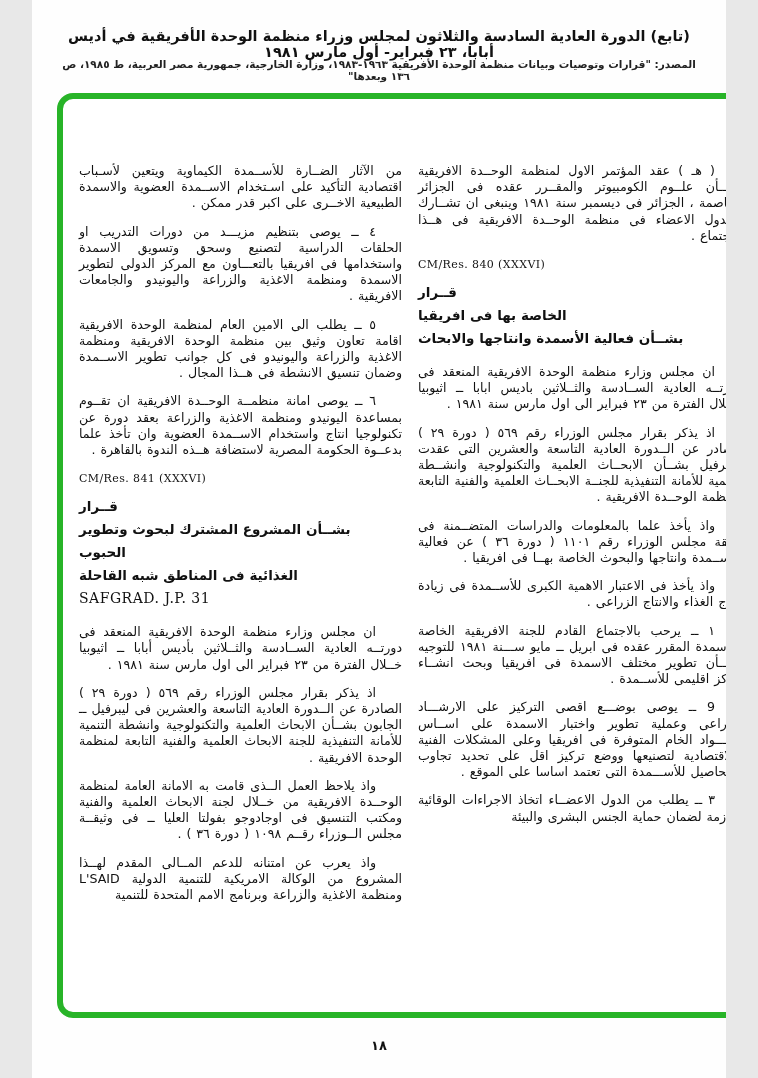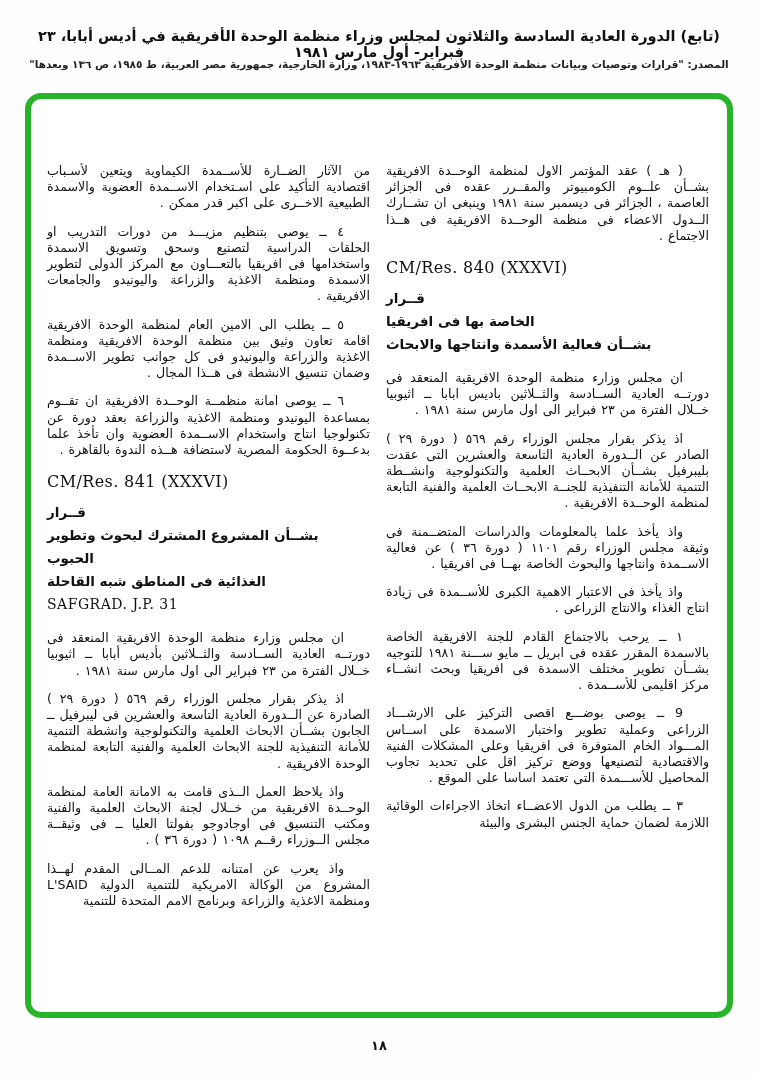--- a/index.html
+++ b/index.html
@@ -2,21 +2,21 @@
 <html lang="ar"><head>
 <meta charset="utf-8">
 <style>
   html, body {
     margin: 0;
     padding: 0;
     background: #e8e8e8;
   }
   .page {
     position: relative;
-    width: 758px;
+    width: 694px;
     height: 1078px;
     margin: 0 auto;
     background: #fefefe;
     overflow: hidden;
     font-family: "DejaVu Sans", sans-serif;
     color: #111;
   }
   
   .hdr {
     position: absolute;
@@ -71,21 +71,21 @@
     line-height: 16.2px;
     text-indent: 26px;
     margin: 0 0 12px 0;
     word-spacing: 1px;
   }
   .para.no-indent { text-indent: 0; }
   .res-number {
     direction: ltr;
     text-align: left;
     font-family: "DejaVu Serif", "Liberation Serif", serif;
-    font-size: 16px;
+    font-size: 11px;
     margin: 14px 0 10px 0;
     letter-spacing: 0.4px;
   }
   .res-heading {
     direction: rtl;
     text-align: left;
     font-weight: bold;
     margin: 2px 0 14px 0;
   }
   .res-heading .h-line {

